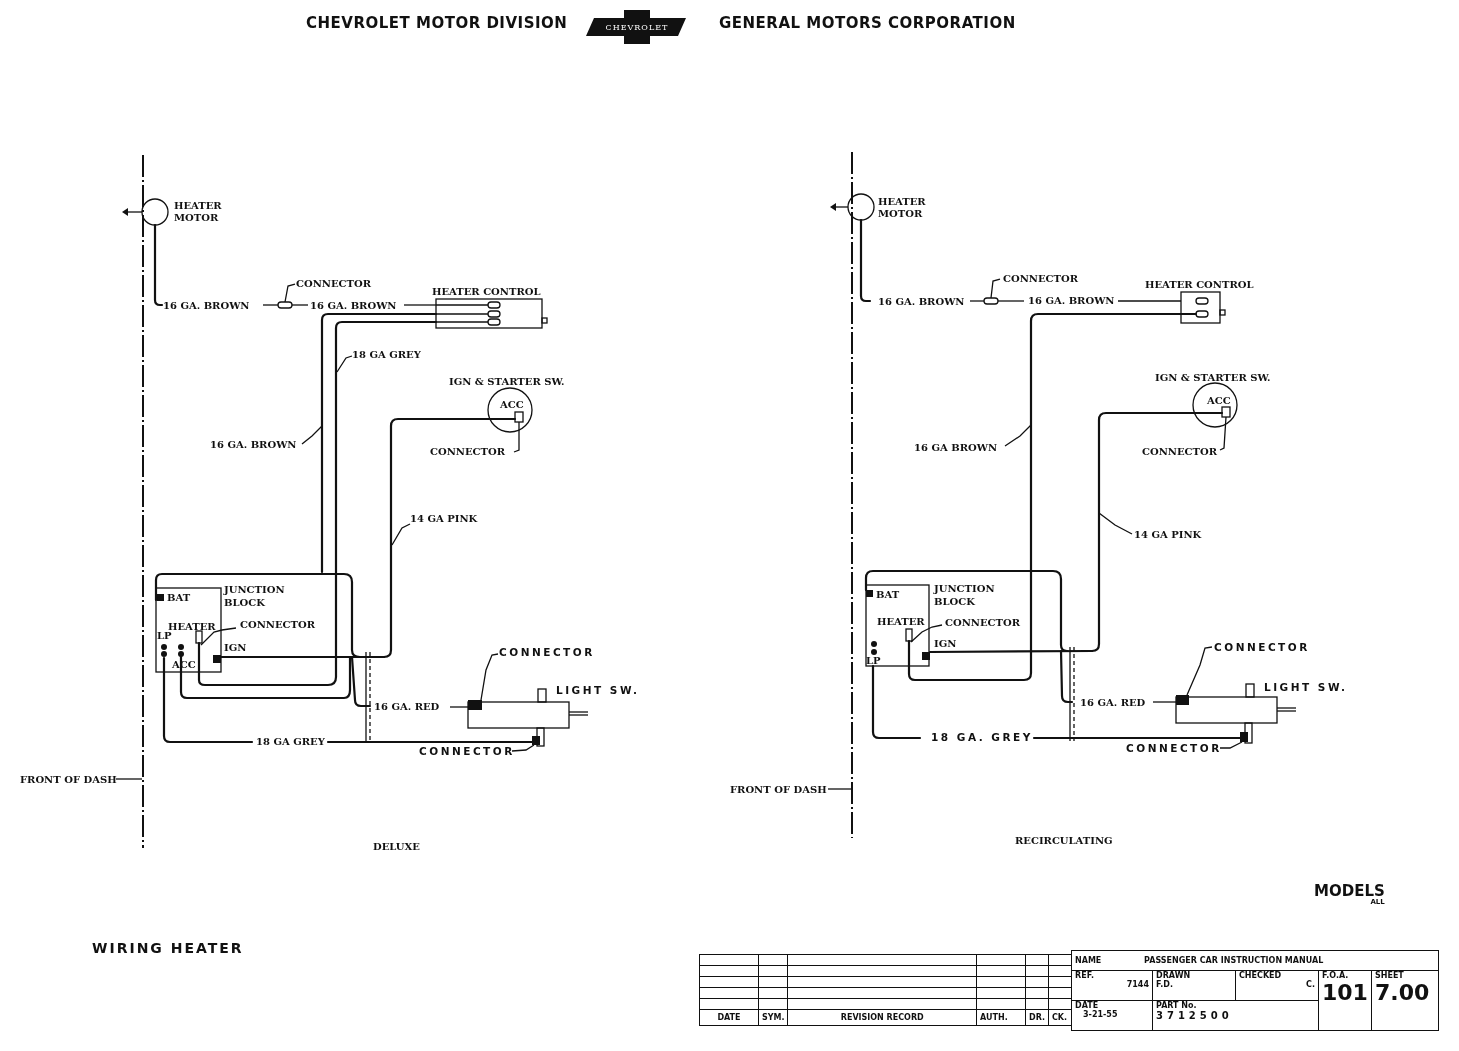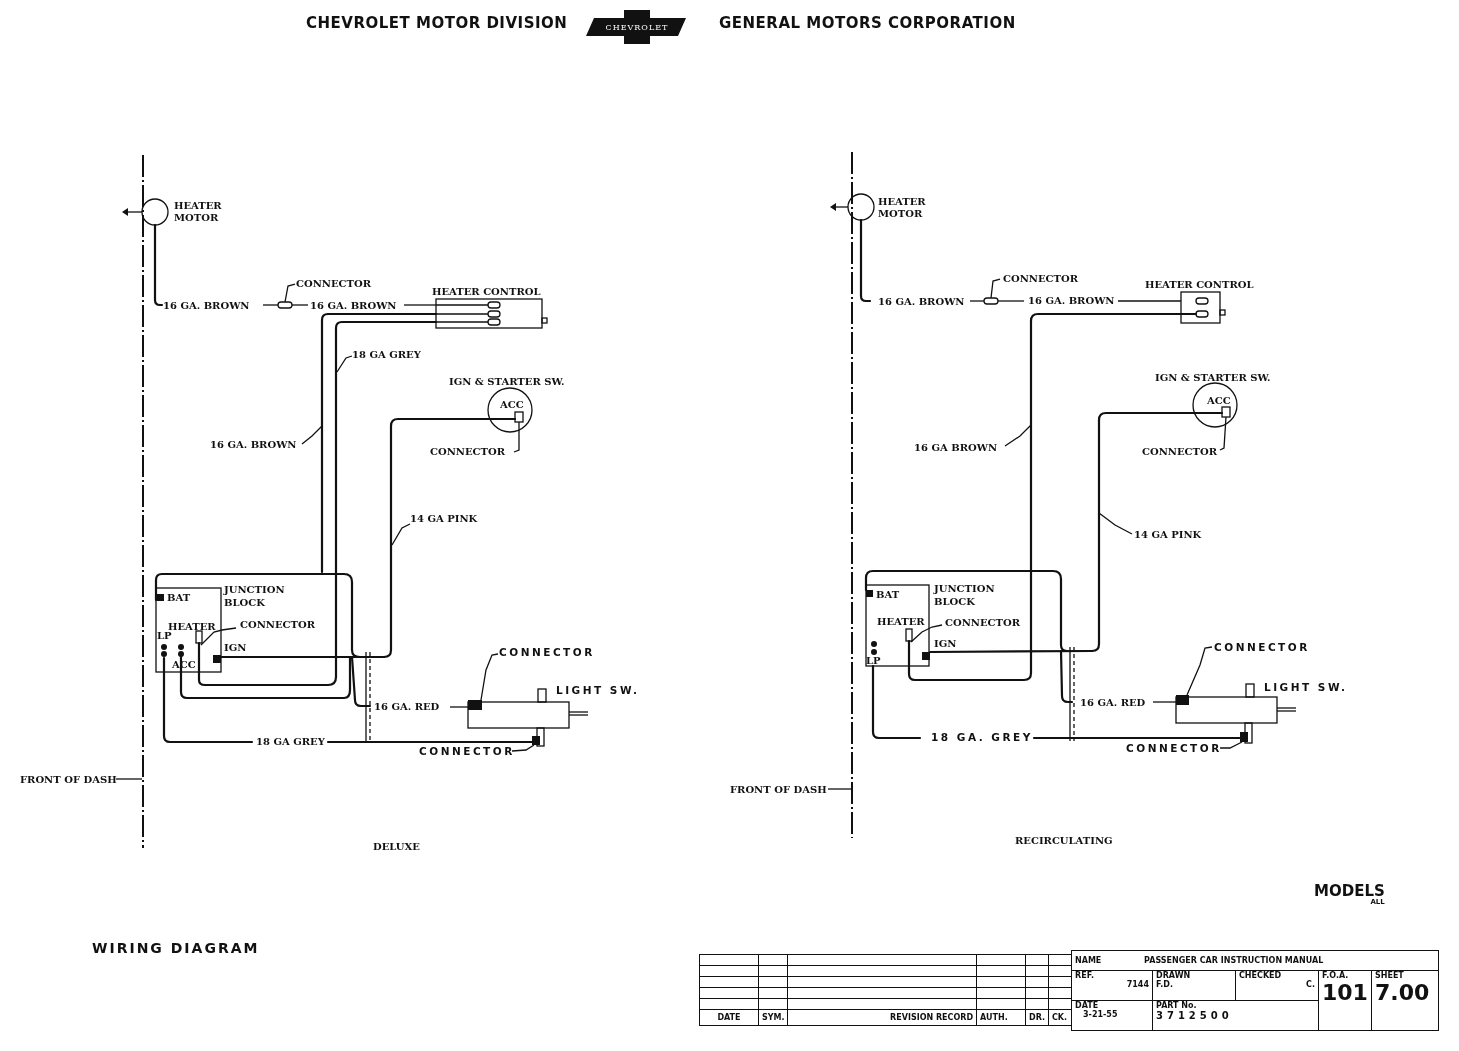--- a/index.html
+++ b/index.html
@@ -200,21 +200,21 @@
     <rect x="1240" y="732" width="8" height="10" fill="#111"></rect>
     <rect x="1245" y="723" width="7" height="20" class="thin" stroke-width="1.6" fill="none"></rect>
     <path class="thin" d="M1242,742 L1230,748 L1220,748"></path>
     <text class="lbl-sp" x="1126" y="752">CONNECTOR</text>
     <text class="lbl" x="730" y="793">FRONT OF DASH</text>
     <line class="thin" x1="828" y1="789" x2="851" y2="789"></line>
     <text class="cap" x="1015" y="844">RECIRCULATING</text>
   </g>
 </svg>
 
-<div class="title-bl">WIRING  DIAGRAM</div>
+<div class="title-bl">WIRING  HEATER</div>
 <div class="models">
   <span>MODELS</span>
   <span class="all">ALL</span>
 </div>
 
 <table class="tb tbl">
   <tbody>
       <tr>
         <td style="width:52px"></td>
         <td style="width:22px"></td>
@@ -251,21 +251,21 @@
         <td></td>
         <td></td>
         <td></td>
         <td></td>
         <td></td>
         <td></td>
       </tr>
   <tr style="height:16px">
     <td style="text-align:center">DATE</td>
     <td>SYM.</td>
-    <td style="text-align:right">REVISION RECORD</td>
+    <td style="text-align:center">REVISION RECORD</td>
     <td>AUTH.</td>
     <td>DR.</td>
     <td>CK.</td>
   </tr>
 </tbody>
   </table>
 
 <table class="tb tbr">
   <tbody>
       <tr style="height:20px">

